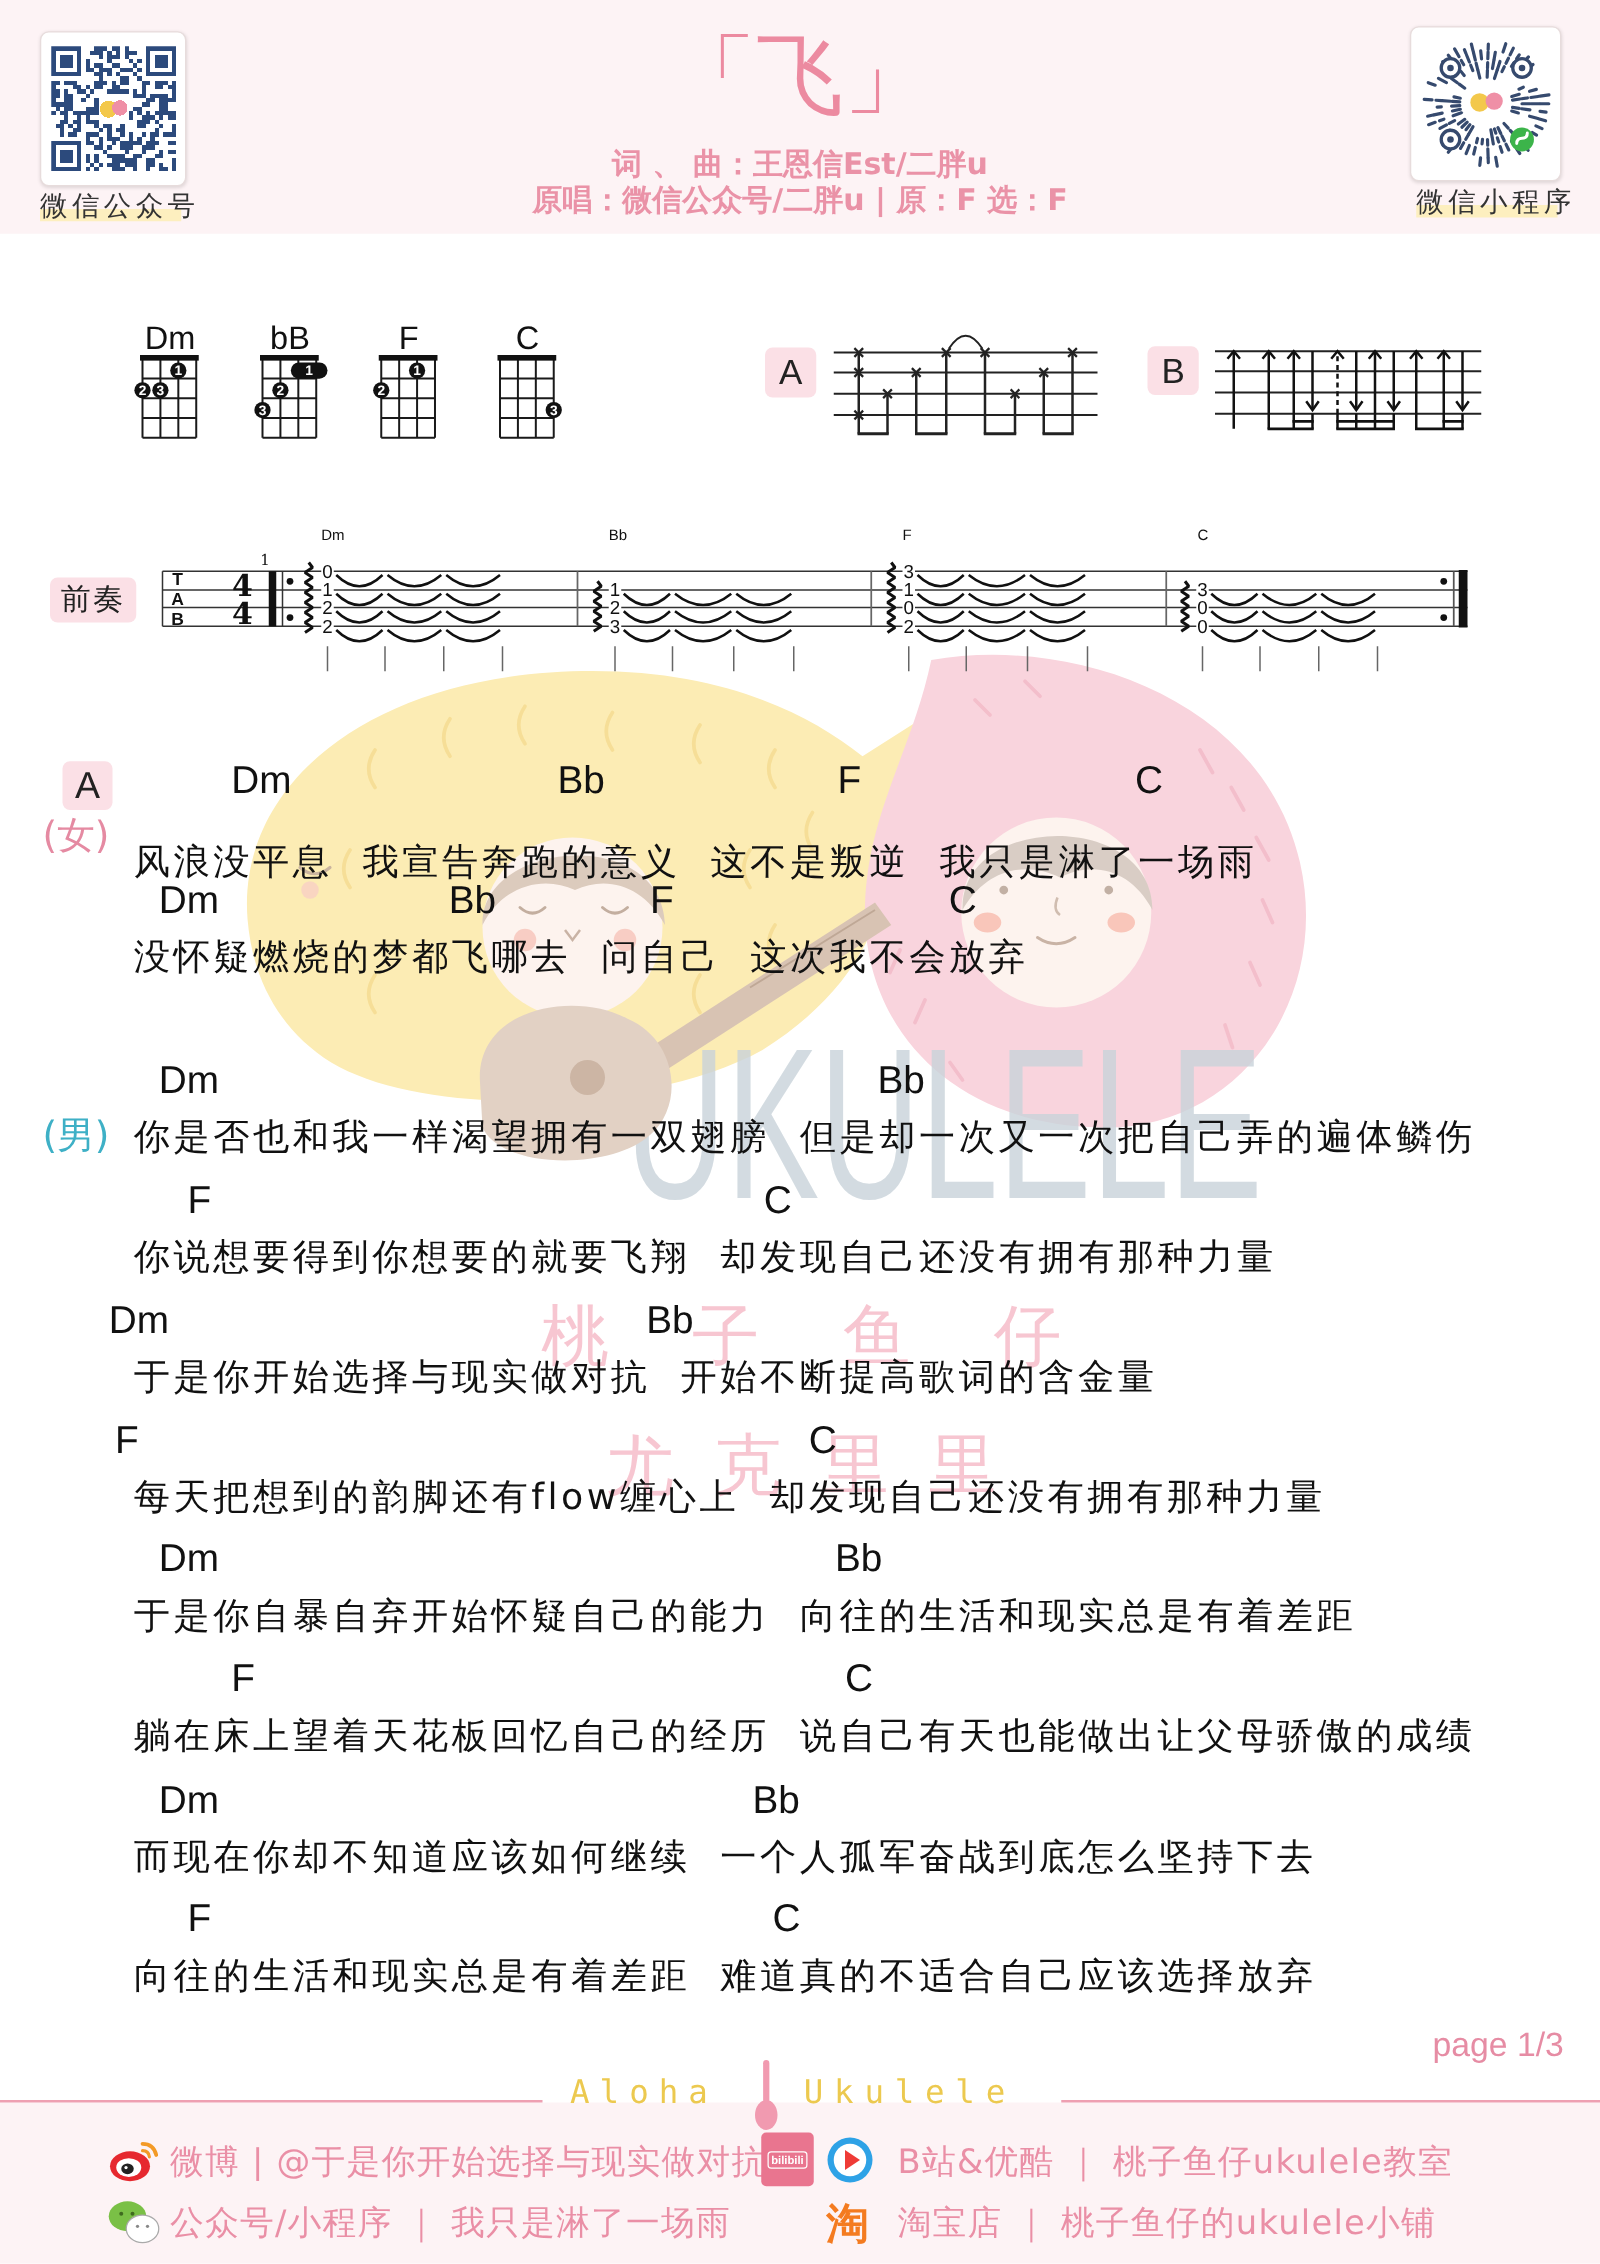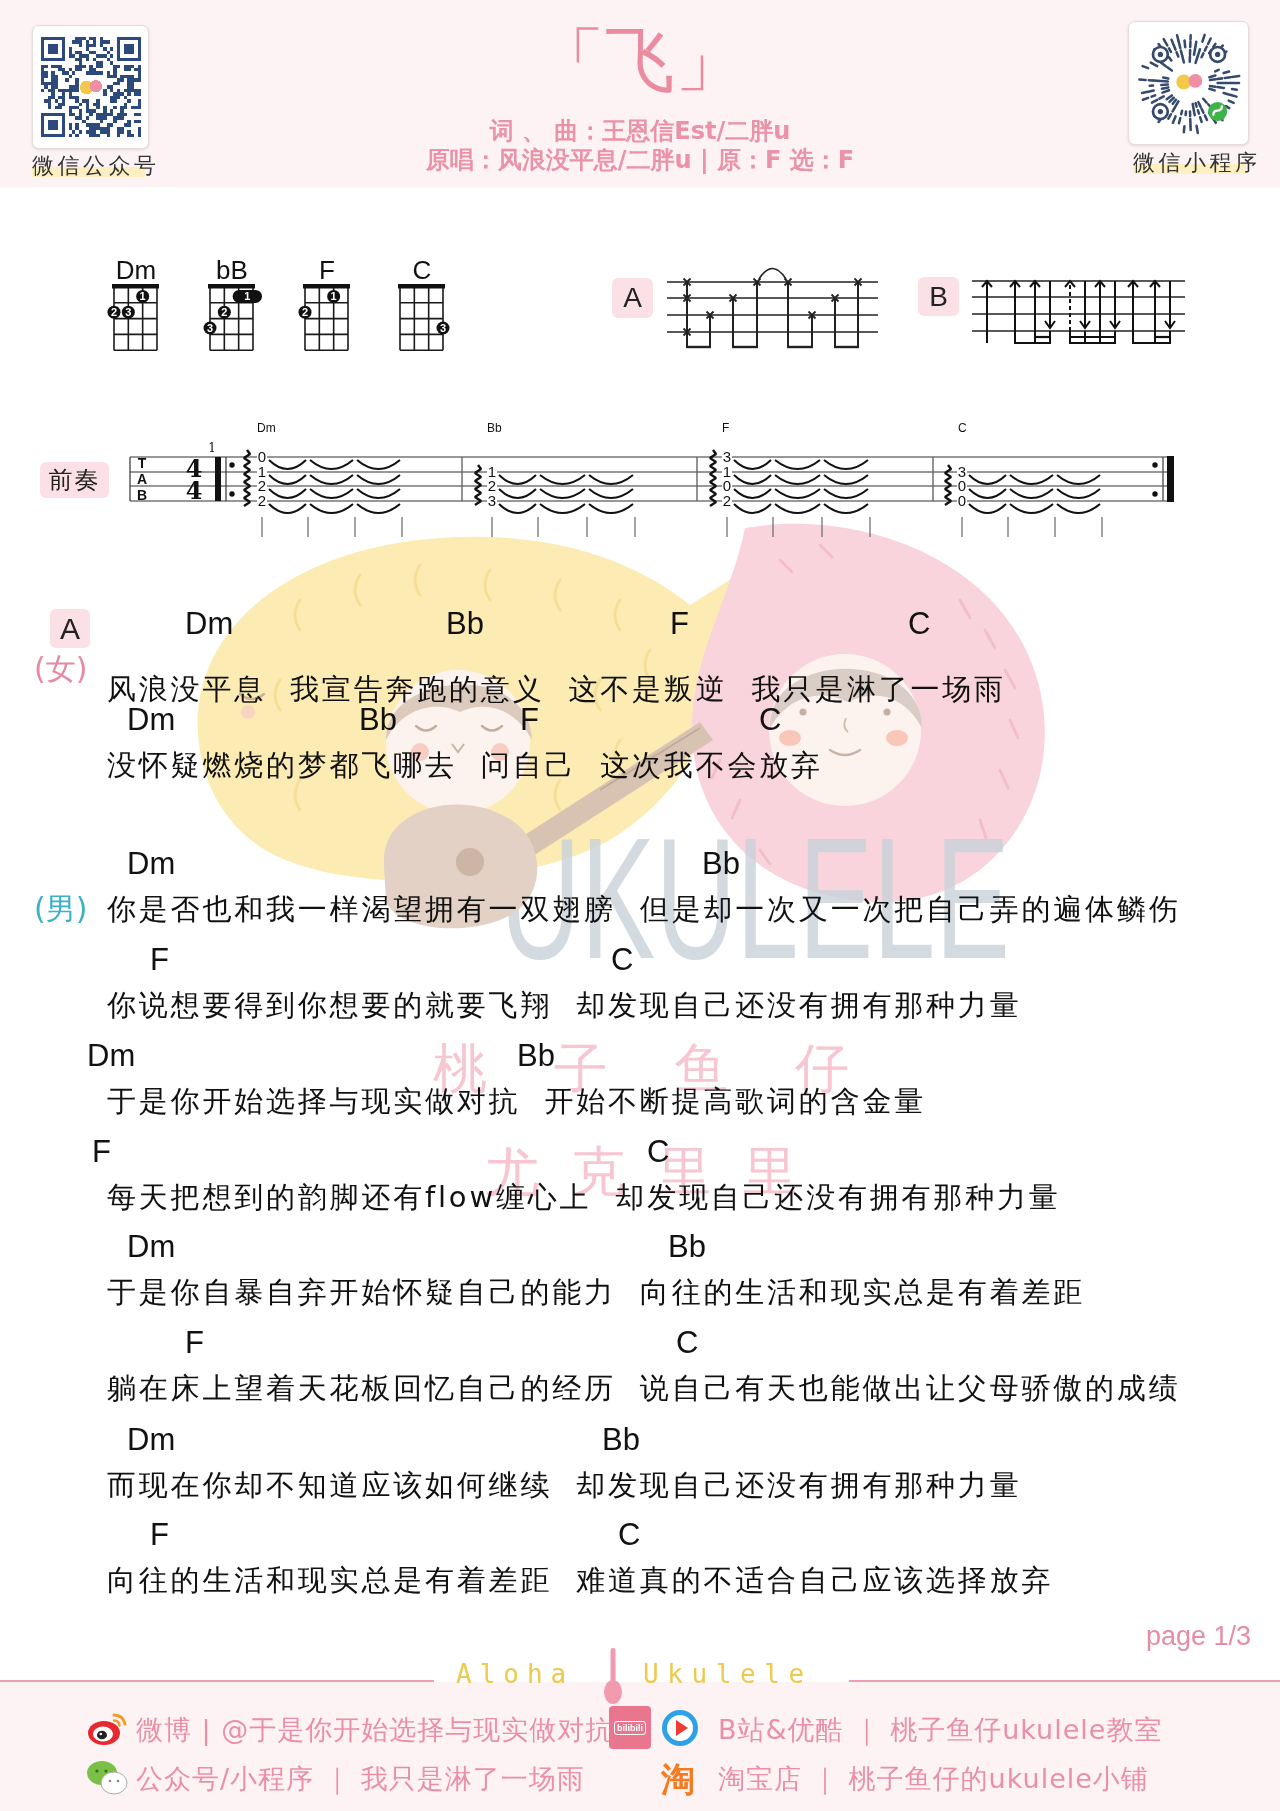--- a/index.html
+++ b/index.html
@@ -518,21 +518,21 @@
       <circle cx="45" cy="49" r="7" fill="#f3c84b"></circle>
       <circle cx="56" cy="48" r="6.5" fill="#ef8fa6"></circle>
       <circle cx="77" cy="77" r="9" fill="#3cb44a"></circle>
       <path d="M73 80 q0 -4 4 -4 q4 0 4 -4" fill="none" stroke="#fff" stroke-width="2.2" stroke-linecap="round"></path>
     </svg>
 </div>
 <div class="abs qr-label" style="left:1133px;top:152px;width:113px">微信小程序</div>
 
 <div class="abs title">「飞」</div>
 <div class="abs sub" style="top:117px">词 、 曲：王恩信Est/二胖u</div>
-<div class="abs sub" style="top:146px">原唱：风浪没平息/二胖u | 原：F 选：F</div>
+<div class="abs sub" style="top:146px">原唱：微信公众号/二胖u | 原：F 选：F</div>
 
 <div class="abs chord-diagram" style="left:106px;top:256px">
   <div class="cd-name">Dm</div>
   <svg class="cd-svg" width="62" height="72" viewBox="0 0 62 72">
       <line x1="8" y1="4" x2="8" y2="67.2" stroke="#1a1a1a" stroke-width="1.6"></line>
       <line x1="22.33" y1="4" x2="22.33" y2="67.2" stroke="#1a1a1a" stroke-width="1.6"></line>
       <line x1="36.66" y1="4" x2="36.66" y2="67.2" stroke="#1a1a1a" stroke-width="1.6"></line>
       <line x1="50.99" y1="4" x2="50.99" y2="67.2" stroke="#1a1a1a" stroke-width="1.6"></line>
       <line x1="8" y1="19.8" x2="50.99" y2="19.8" stroke="#1a1a1a" stroke-width="1.6"></line>
       <line x1="8" y1="35.6" x2="50.99" y2="35.6" stroke="#1a1a1a" stroke-width="1.6"></line>
@@ -883,21 +883,21 @@
 <span class="abs chord" style="left:127px;top:1229px">Dm</span>
 <span class="abs chord" style="left:668px;top:1229px">Bb</span>
 <div class="abs lyric" style="top:1274px">于是你自暴自弃开始怀疑自己的能力  向往的生活和现实总是有着差距</div>
 
 <span class="abs chord" style="left:185px;top:1325px">F</span>
 <span class="abs chord" style="left:676px;top:1325px">C</span>
 <div class="abs lyric" style="top:1370px">躺在床上望着天花板回忆自己的经历  说自己有天也能做出让父母骄傲的成绩</div>
 
 <span class="abs chord" style="left:127px;top:1422px">Dm</span>
 <span class="abs chord" style="left:602px;top:1422px">Bb</span>
-<div class="abs lyric" style="top:1467px">而现在你却不知道应该如何继续  却发现自己还没有拥有那种力量</div>
+<div class="abs lyric" style="top:1467px">而现在你却不知道应该如何继续  一个人孤军奋战到底怎么坚持下去</div>
 
 <span class="abs chord" style="left:150px;top:1517px">F</span>
 <span class="abs chord" style="left:618px;top:1517px">C</span>
 <div class="abs lyric" style="top:1562px">向往的生活和现实总是有着差距  难道真的不适合自己应该选择放弃</div>
 
 <div class="abs page-num" style="left:1146px;top:1620px">page 1/3</div>
 
 <div class="abs footer-band"></div>
 <div class="abs divider-line" style="left:0;top:1680px;width:434px"></div>
 <div class="abs divider-line" style="left:849px;top:1680px;width:431px"></div>

